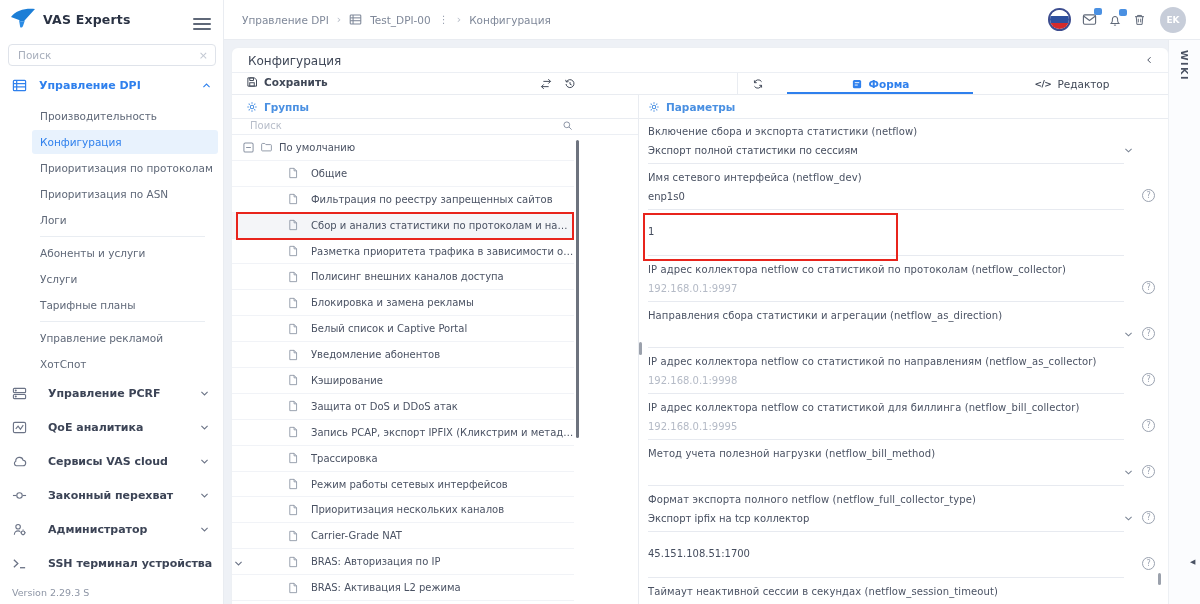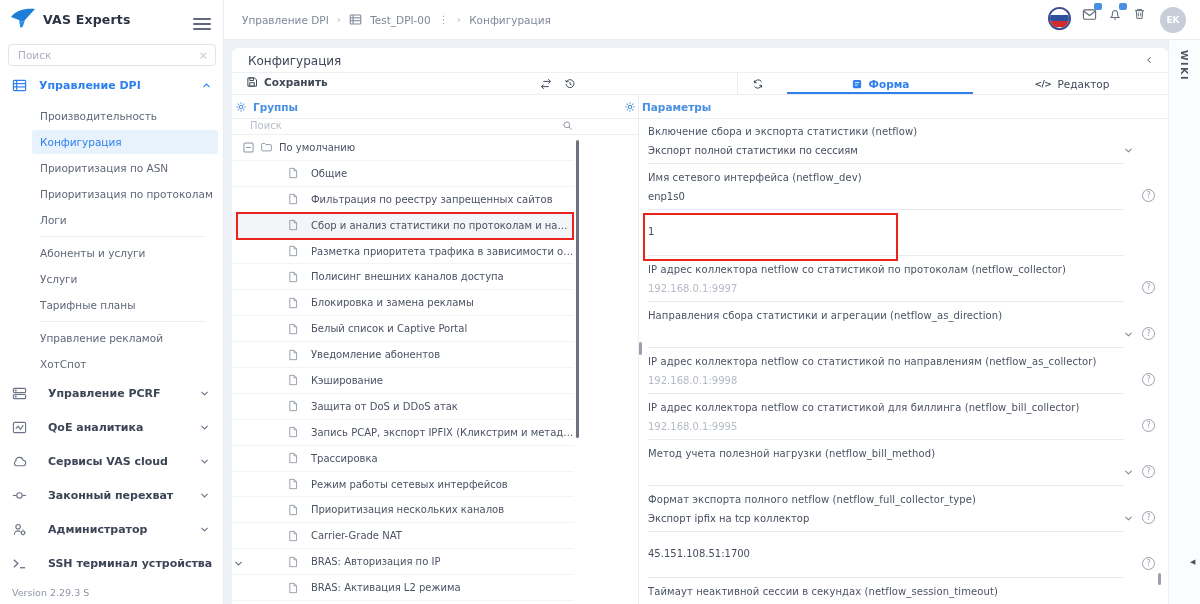--- a/index.html
+++ b/index.html
@@ -26,21 +26,21 @@
   #side-sections{position:absolute;left:0;top:376px;width:224px}
   .srow{height:34px;display:flex;align-items:center;padding:0 14px 0 12px;gap:21px;cursor:pointer}
   .srow .lbl{font-size:11px;font-weight:600;color:#3c4456;white-space:nowrap}
   .srow .chev{margin-left:auto}
   .version{position:absolute;left:12px;bottom:6px;font-size:9.5px;color:#8d95a5}
   
   .topbar{position:absolute;left:224px;top:0;width:976px;height:40px;background:#fff;border-bottom:1px solid #e9ecf1;box-sizing:border-box;display:flex;align-items:center;padding:0 14px 0 18px;z-index:4}
   .crumb{display:flex;align-items:center;gap:8px;font-size:10.5px;color:#7f8899}
   .crumb .sep{color:#b6bcc8;font-size:11px}
   .crumb .dots{color:#9aa2b2;font-size:10px;letter-spacing:0;line-height:10px;cursor:pointer}
-  .top-icons{margin-left:auto;display:flex;align-items:flex-start;gap:11px}
+  .top-icons{margin-left:auto;display:flex;align-items:center;gap:11px}
   .flag{width:19px;height:19px;border-radius:50%;border:2px solid #3d4d8f;overflow:hidden;box-sizing:content-box;cursor:pointer}
   .flag div{height:6.33px}
   .ticon{position:relative;color:#5f6878;cursor:pointer}
   .badge{position:absolute;top:-4px;right:-5px;min-width:8px;height:7px;background:#4a90e2;border-radius:2px}
   .avatar{width:26px;height:26px;border-radius:50%;background:#c7cdd9;color:#fff;font-size:9px;font-weight:bold;display:flex;align-items:center;justify-content:center;margin-left:3px;cursor:pointer}
   
   .rail{position:absolute;left:1168px;top:40px;width:32px;height:564px;background:#fbfcfe;border-left:1px solid #e9ecf1;box-sizing:border-box}
   .wiki{position:absolute;top:10px;left:10px;writing-mode:vertical-rl;font-size:9.5px;font-weight:600;color:#4a5263;letter-spacing:1.5px;cursor:pointer}
   .rail-arrow{position:absolute;top:518px;left:21px;font-size:7px;color:#4a5263;cursor:pointer}
   
@@ -126,22 +126,22 @@
       <span class="lbl">Управление DPI</span>
       <span class="chev">
         <svg width="11" height="11" viewBox="0 0 16 16" fill="none" stroke="#2f80ed" stroke-width="1.6">
             <polyline points="3.5,10.5 8,6 12.5,10.5"></polyline>
           </svg>
       </span>
     </div>
     <div id="dpi-items">
         <div class="side-sub">Производительность</div>
         <div class="side-sub active">Конфигурация</div>
+        <div class="side-sub">Приоритизация по протоколам</div>
         <div class="side-sub">Приоритизация по ASN</div>
-        <div class="side-sub">Приоритизация по протоколам</div>
         <div class="side-sub">Логи</div>
         <div class="sdiv"></div>
         <div class="side-sub">Абоненты и услуги</div>
         <div class="side-sub">Услуги</div>
         <div class="side-sub">Тарифные планы</div>
         <div class="sdiv"></div>
         <div class="side-sub">Управление рекламой</div>
         <div class="side-sub">ХотСпот</div>
       </div>
     <div id="side-sections">
@@ -345,30 +345,30 @@
         </span>
         <span>Форма</span>
       </div>
       <div class="tab tab-editor">
         <span class="code">&lt;/&gt;</span>
         <span>Редактор</span>
       </div>
       <div class="tab-underline"></div>
     </div>
 
-    <div class="phead" style="left:3px">
+    <div class="phead" style="left:14px">
       <span>
         <svg width="12" height="12" viewBox="0 0 16 16" fill="none" stroke="#4a90e2" stroke-width="1.4">
             <circle cx="8" cy="8" r="2.3"></circle>
             <path d="M8 1.8v2M8 12.2v2M1.8 8h2M12.2 8h2M3.6 3.6l1.4 1.4M11 11l1.4 1.4M12.4 3.6L11 5M5 11l-1.4 1.4"></path>
           </svg>
       </span>
       <span>Группы</span>
     </div>
-    <div class="phead" style="left:392px">
+    <div class="phead" style="left:416px">
       <span>
         <svg width="12" height="12" viewBox="0 0 16 16" fill="none" stroke="#4a90e2" stroke-width="1.4">
             <circle cx="8" cy="8" r="2.3"></circle>
             <path d="M8 1.8v2M8 12.2v2M1.8 8h2M12.2 8h2M3.6 3.6l1.4 1.4M11 11l1.4 1.4M12.4 3.6L11 5M5 11l-1.4 1.4"></path>
           </svg>
       </span>
       <span>Параметры</span>
     </div>
     <div class="phead-border"></div>
     <div class="gpanel-border"></div>

